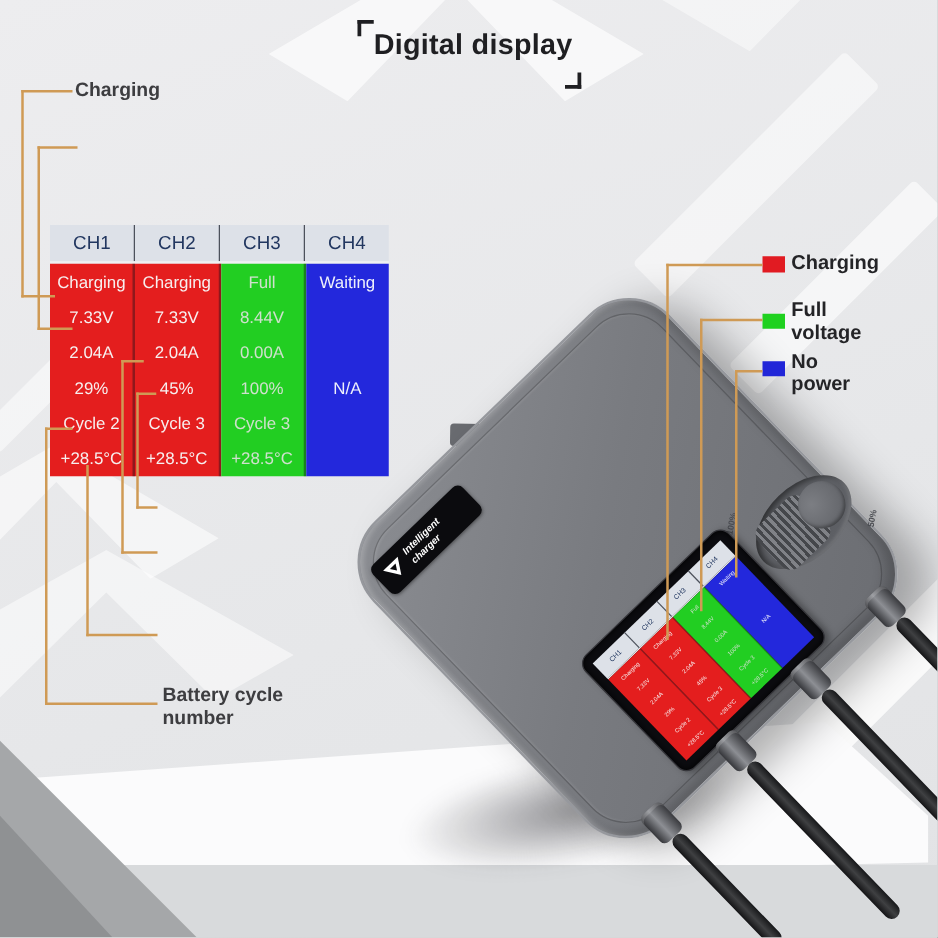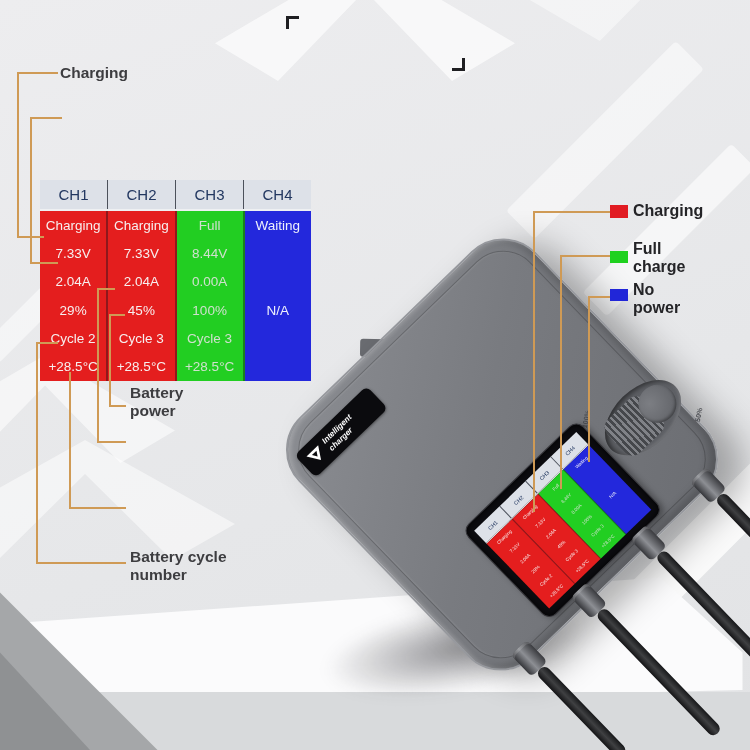--- a/index.html
+++ b/index.html
@@ -110,20 +110,21 @@
   <div class="band" style="left:698px;top:385px;width:46px;height:280px;opacity:.8"></div>
   <div class="band" style="left:28px;top:235px;width:24px;height:140px;opacity:.5"></div>
   <div class="floor-white"></div>
   <div class="floor-gray"></div>
   <div class="corner-tri"></div>
   <div class="corner-tri2"></div>
 
   <div class="brk tl"></div>
   <div class="brk br"></div>
   <div class="title">
+    <div>Digital display</div>
   </div>
 
   <div class="device-shadow"></div>
 
   <div class="device">
     <div class="device-tab"></div>
     <div class="device-body">
       <div class="device-face"></div>
       <div class="brand">
         <svg width="18" height="15" viewBox="0 0 20 16">
@@ -244,21 +245,20 @@
           <div class="tcell" style="color: rgb(238, 240, 251);"></div>
           <div class="tcell" style="color: rgb(238, 240, 251);"></div>
           <div class="tcell" style="color: rgb(238, 240, 251);">N/A</div>
           <div class="tcell" style="color: rgb(238, 240, 251);"></div>
           <div class="tcell" style="color: rgb(238, 240, 251);"></div>
         </div>
       </div>
     </div>
 
   <div class="lbl" style="left:60px;top:64px;">Charging</div>
-  <div class="lbl" style="left:130px;top:384px;width:72px;">Battery power</div>
   <div class="lbl" style="left:130px;top:548px;width:120px;">Battery cycle number</div>
 
   <div class="cl h" style="left: 17px; top: 72px; width: 41px; background: rgb(207, 154, 85);"></div>
   <div class="cl v" style="left: 17px; top: 72px; height: 166px; background: rgb(207, 154, 85);"></div>
   <div class="cl h" style="left: 17px; top: 236px; width: 27px; background: rgb(207, 154, 85);"></div>
 
   <div class="cl h" style="left: 30px; top: 117px; width: 32px; background: rgb(207, 154, 85);"></div>
   <div class="cl v" style="left: 30px; top: 117px; height: 147px; background: rgb(207, 154, 85);"></div>
   <div class="cl h" style="left: 30px; top: 262px; width: 28px; background: rgb(207, 154, 85);"></div>
 
@@ -277,21 +277,21 @@
   <div class="cl v" style="left: 36px; top: 342px; height: 222px; background: rgb(207, 154, 85);"></div>
   <div class="cl h" style="left: 36px; top: 562px; width: 90px; background: rgb(207, 154, 85);"></div>
 
   <div class="swatch" id="sw0" style="left: 610px; top: 205px; background: rgb(225, 27, 34);"></div>
   <div class="leg-lbl" style="left:633px;top:202px;">
     <div>Charging</div>
   </div>
   <div class="swatch" id="sw1" style="left: 610px; top: 251px; height: 12px; background: rgb(31, 209, 31);"></div>
   <div class="leg-lbl" style="left:633px;top:240px;">
     <div>Full</div>
-    <div>charge</div>
+    <div>voltage</div>
   </div>
   <div class="swatch" id="sw2" style="left: 610px; top: 289px; height: 12px; background: rgb(33, 38, 216);"></div>
   <div class="leg-lbl" style="left:633px;top:281px;">
     <div>No</div>
     <div>power</div>
   </div>
 
   <div class="cl h" style="left: 533px; top: 211px; width: 77px; background: rgb(207, 154, 85);"></div>
   <div class="cl v" style="left: 533px; top: 211px; height: 301px; background: rgb(207, 154, 85);"></div>
   <div class="cl h" style="left: 560px; top: 255px; width: 50px; background: rgb(207, 154, 85);"></div>

